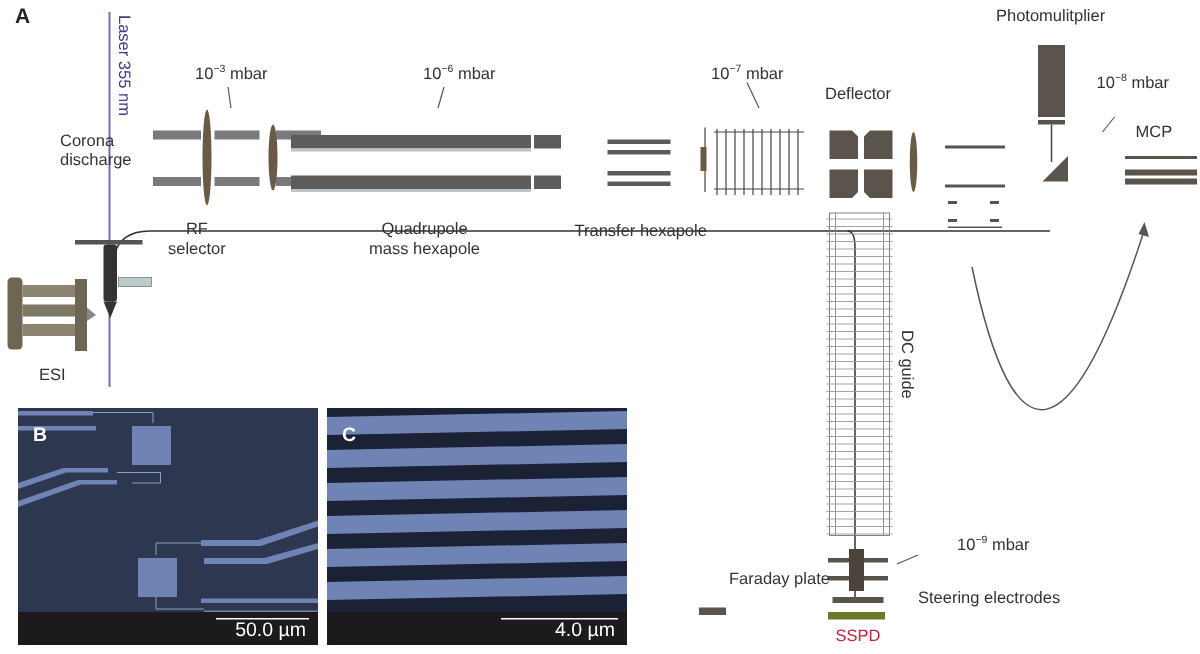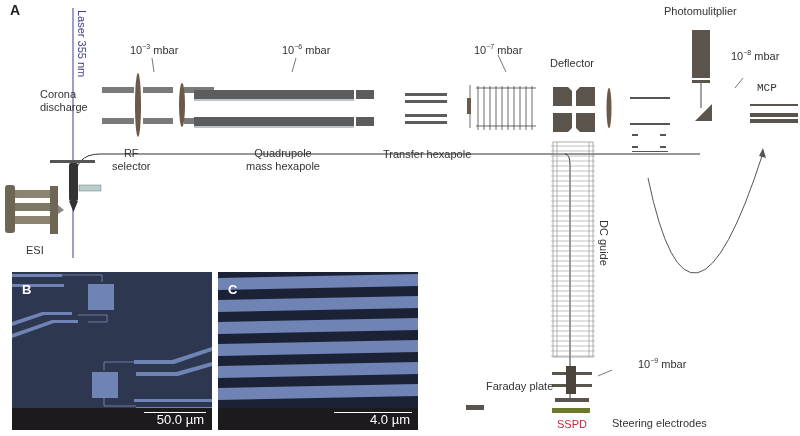--- a/index.html
+++ b/index.html
@@ -202,24 +202,24 @@
   <div>RF</div>
     <div>selector</div>
 </div>
 <div class="lbl" style="left:246px;top:147px;">
   <div>Quadrupole</div>
     <div>mass hexapole</div>
 </div>
 <div class="lbl" style="left:383px;top:148px;">Transfer hexapole</div>
 <div class="lbl" style="left:550px;top:57px;text-align:right;">Deflector</div>
 <div class="lbl" style="left:664px;top:5px;">Photomulitplier</div>
-<div class="lbl" style="left:757px;top:82px;font-family:Liberation Mono, monospace;">MCP</div>
+<div class="lbl" style="left:757px;top:82px;">MCP</div>
 <div class="lbl" style="left:597px;top:220px;transform:rotate(90deg);transform-origin:left top;left:610px;">DC guide</div>
 <div class="lbl" style="left:438px;top:380px;padding-left:48px;">Faraday plate</div>
-<div class="lbl" style="left:612px;top:393px;margin-top:24px;">Steering electrodes</div>
+<div class="lbl" style="left:612px;top:393px;">Steering electrodes</div>
 <div class="lbl" style="left:557px;top:418px;color:#c0263a;">SSPD</div>
 
 <div class="lbl" style="left:130px;top:40px;"><span>10</span><sup>−3</sup><span> mbar</span></div>
 <div class="lbl" style="left:282px;top:40px;"><span>10</span><sup>−6</sup><span> mbar</span></div>
 <div class="lbl" style="left:474px;top:40px;"><span>10</span><sup>−7</sup><span> mbar</span></div>
 <div class="lbl" style="left:731px;top:46px;"><span>10</span><sup>−8</sup><span> mbar</span></div>
 <div class="lbl" style="left:638px;top:354px;"><span>10</span><sup>−9</sup><span> mbar</span></div>
 
 <div class="micro" style="left:12px;top:272px;width:200px;height:158px;background:#2d3850;">
   <svg width="200" height="158" viewBox="0 0 200 158">

